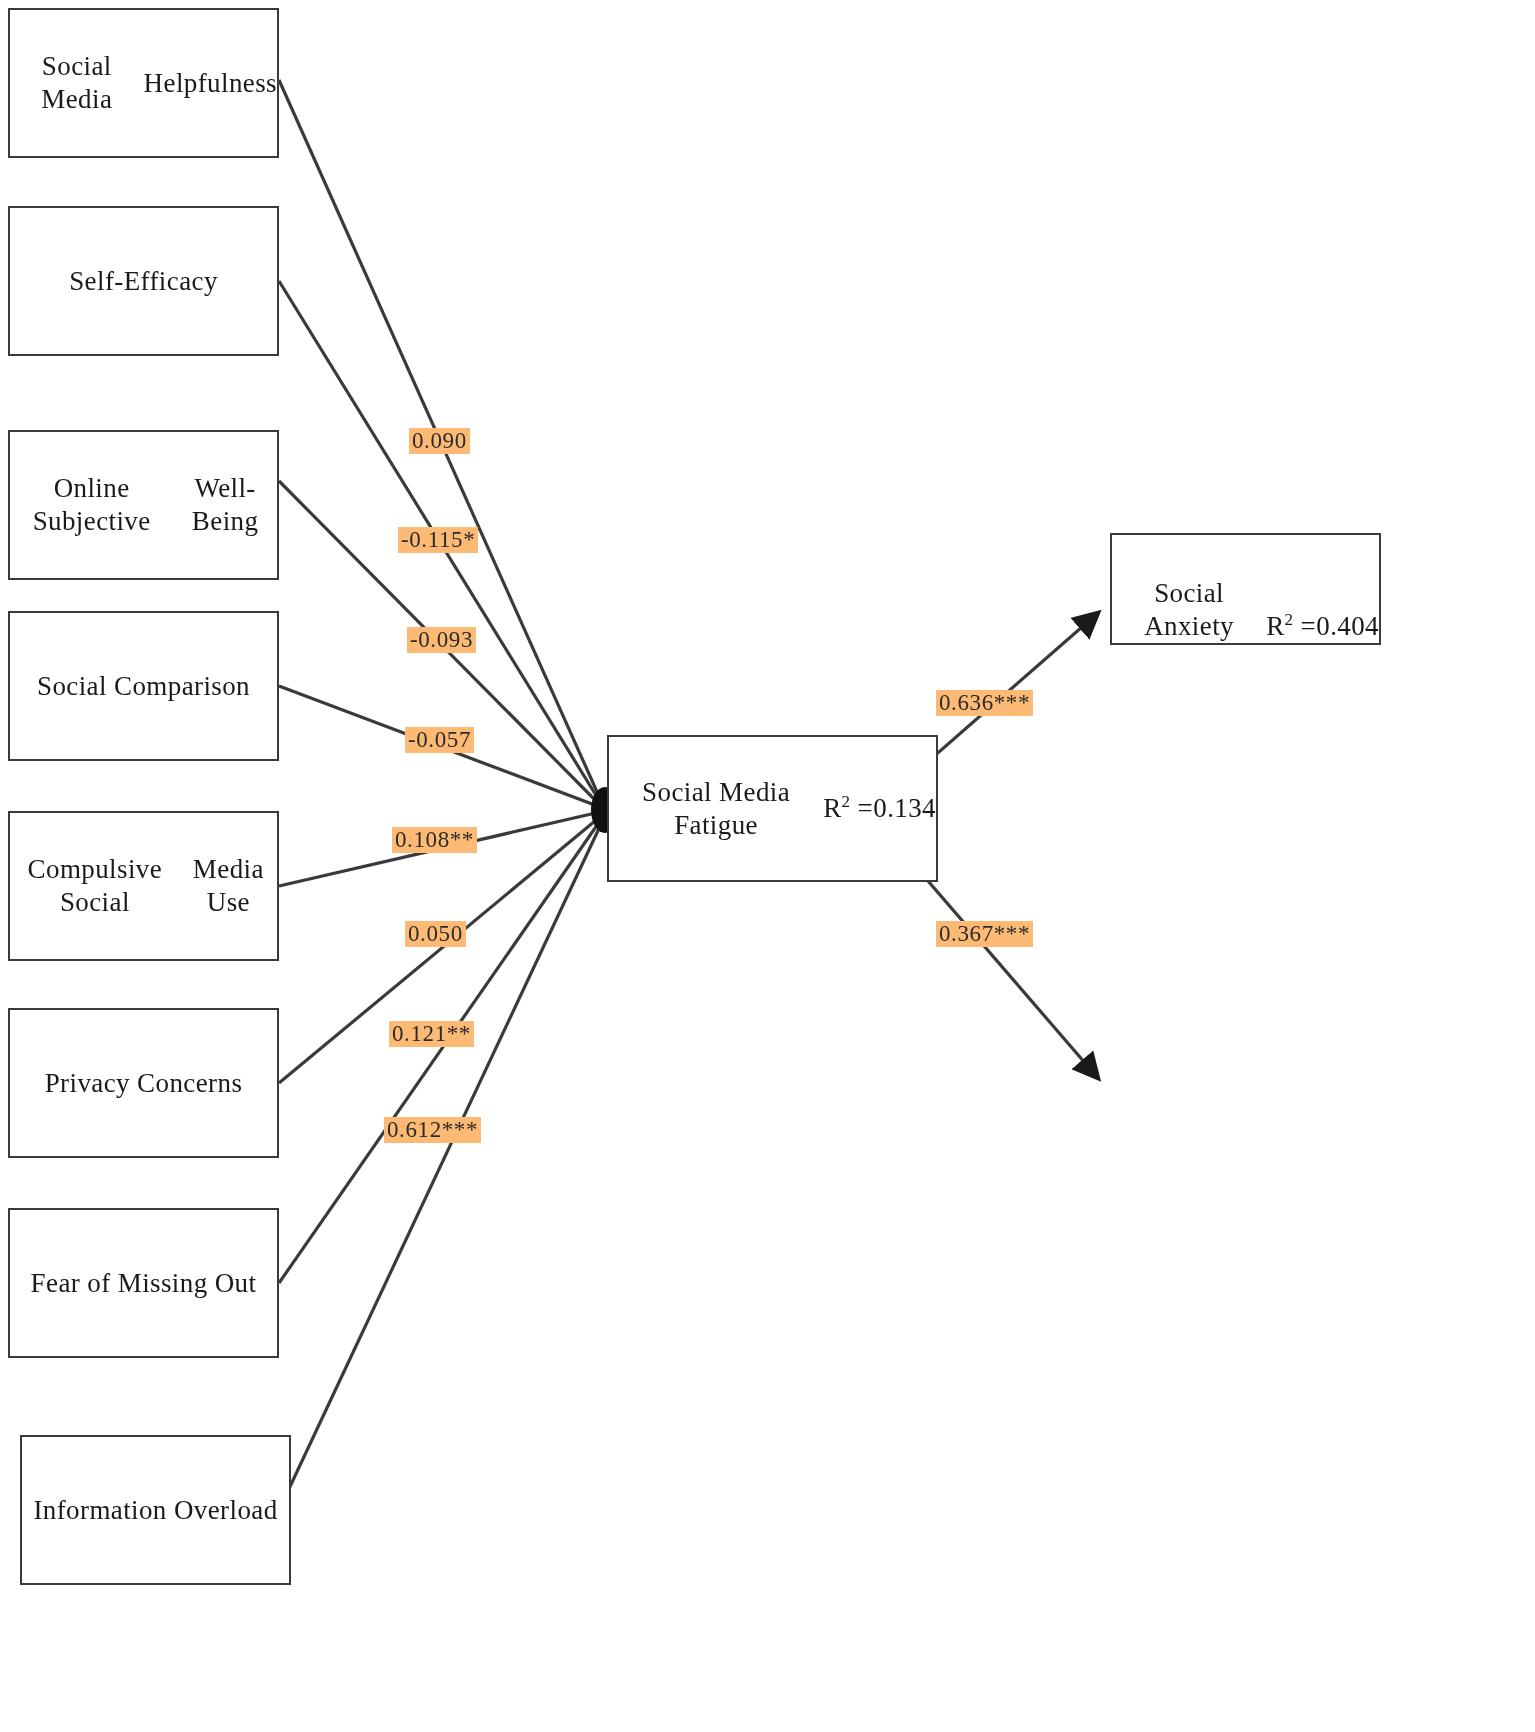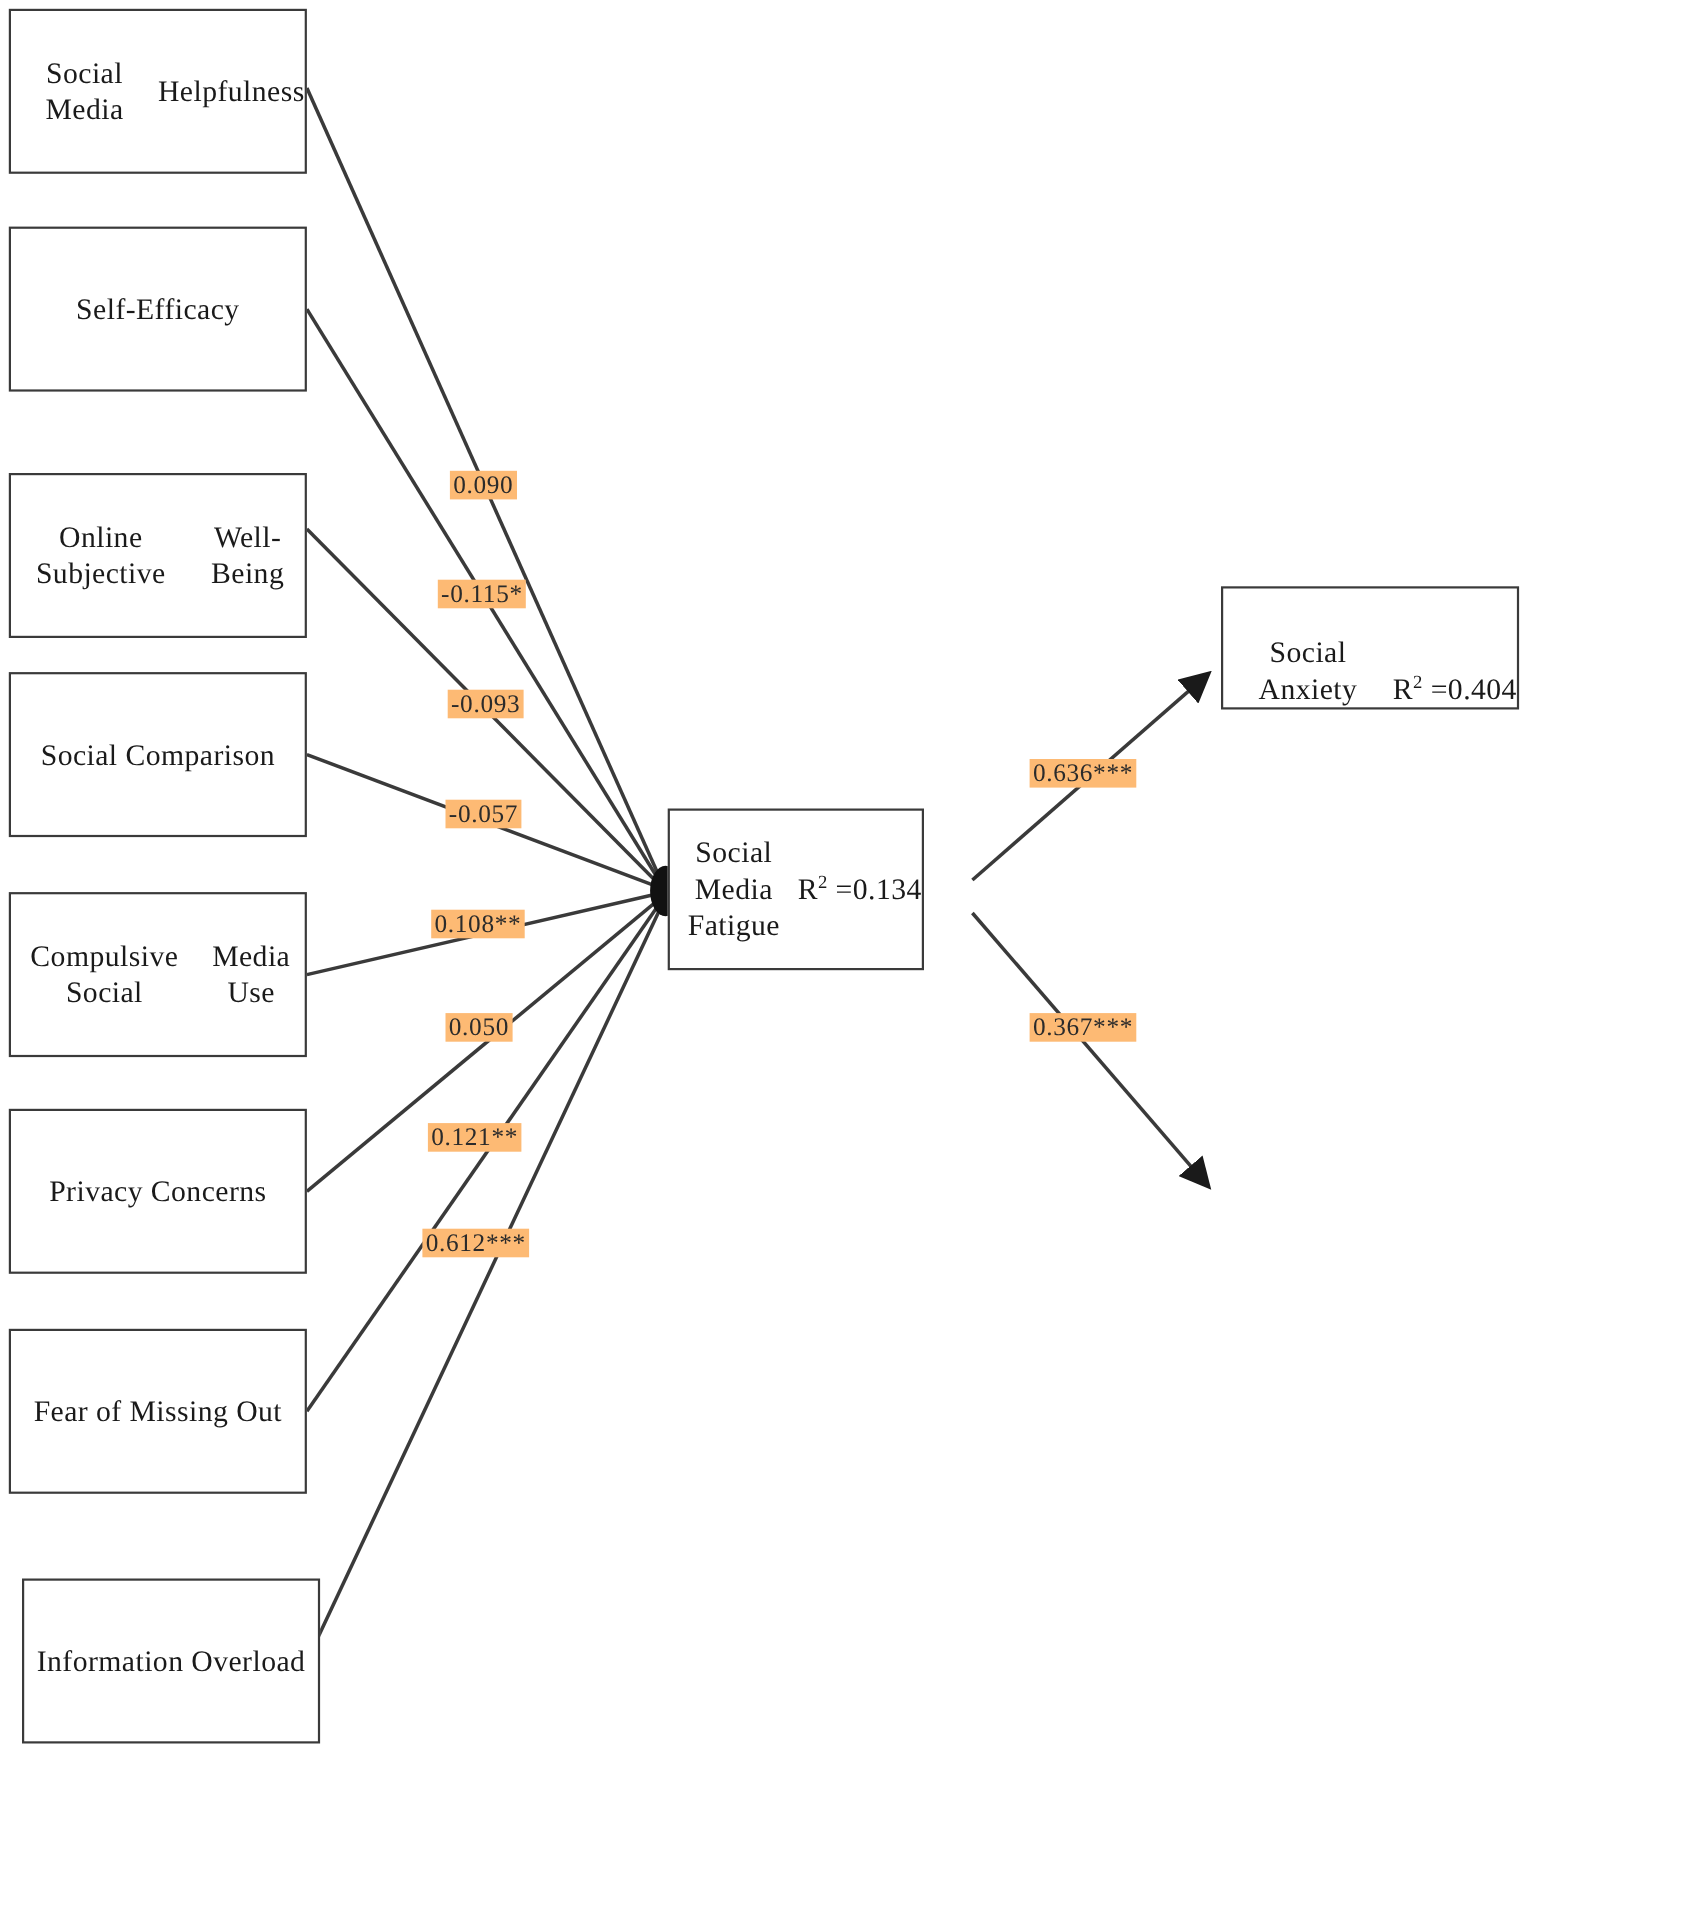--- a/index.html
+++ b/index.html
@@ -111,21 +111,21 @@
   </div>
 
   <div class="node-box" style="left:8px; top:1208px; width:271px; height:150px;">
     <span>Fear of Missing Out</span>
   </div>
 
   <div class="node-box" style="left:20px; top:1435px; width:271px; height:150px;text-align:center;">
     <span>Information Overload</span>
   </div>
 
-  <div class="node-box" style="left:607px; top:735px; width:233px; height:147px;">
+  <div class="node-box" style="left:607px; top:735px; width:331px; height:147px;">
     <span>Social Media Fatigue</span>
     <span class="r2"><span>R</span><sup>2</sup><span> =0.134</span></span>
   </div>
 
   <div class="node-box" style="left:1110px; top:533px; width:271px; height:112px;align-items:flex-end;">
     <span>Social Anxiety</span>
     <span class="r2"><span>R</span><sup>2</sup><span> =0.404</span></span>
   </div>
 
 

